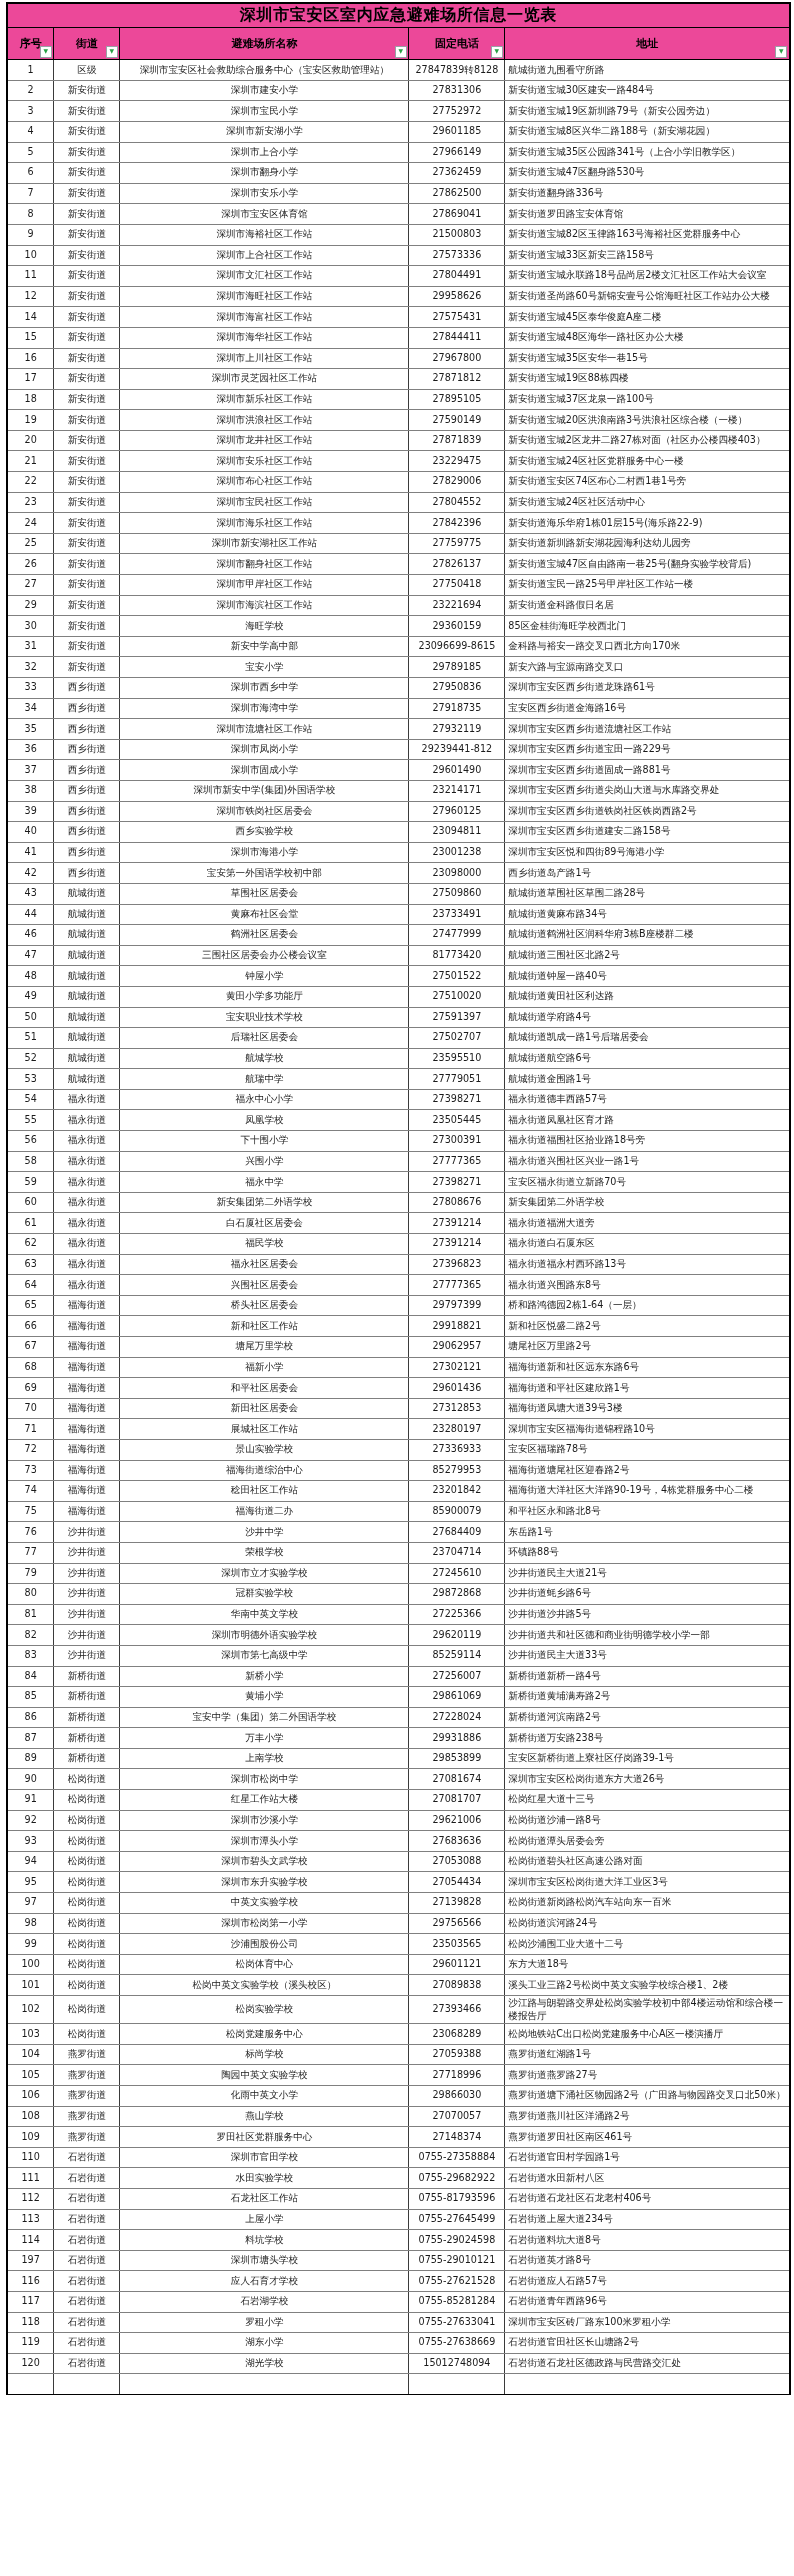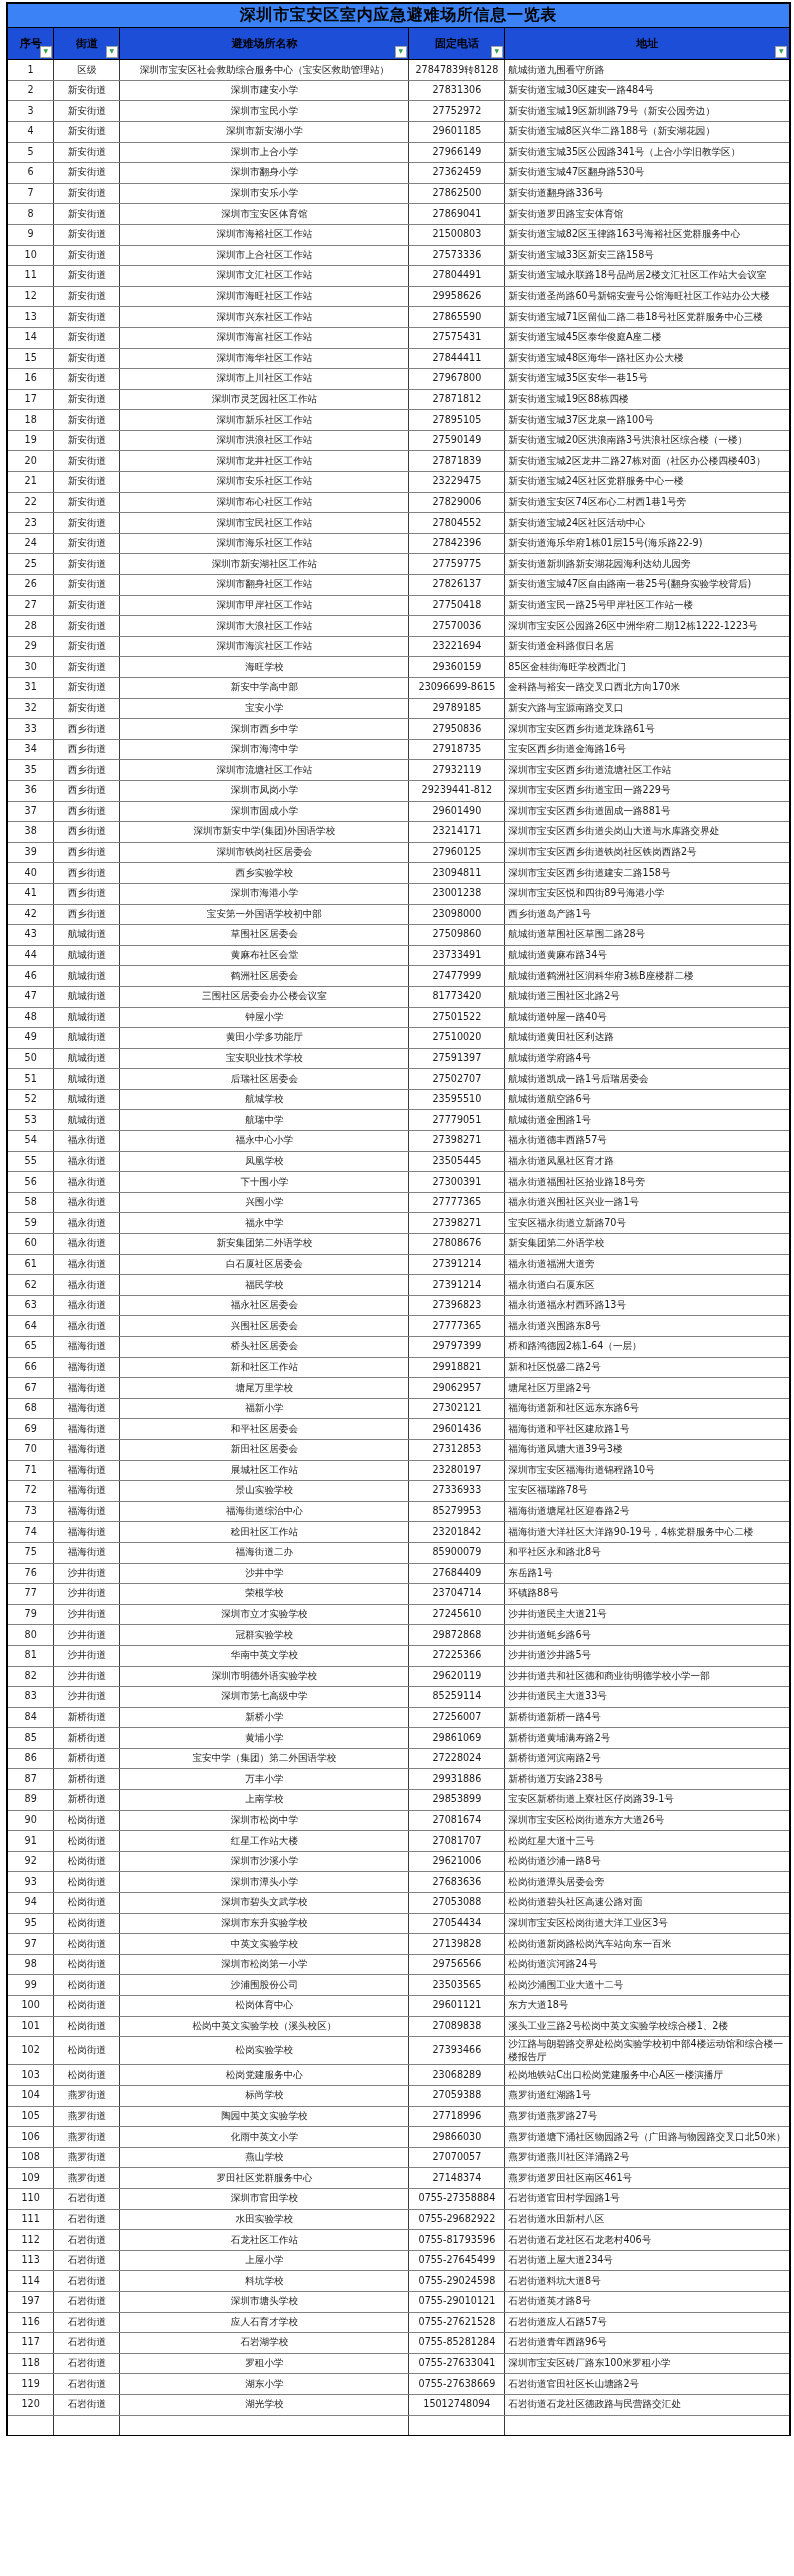--- a/index.html
+++ b/index.html
@@ -2,26 +2,26 @@
 <html style="font-size:11.8px"><head>
 <meta charset="utf-8">
 <style>
   html,body{margin:0;padding:0;background:#ffffff;}
   body{font-family:"DejaVu Sans","Liberation Sans",sans-serif;color:#111;}
   .sheet{width:795px;position:relative;padding-top:2.2px;}
   table.grid{border-collapse:collapse;table-layout:fixed;margin-left:5.9px;width:784px;}
   td,th{box-sizing:border-box;overflow:hidden;}
   
   .title-row td{
-    background:#3b82f6;border:2.2px solid #000;border-bottom:0.7px solid #000;
+    background:#ec4899;border:2.2px solid #000;border-bottom:0.7px solid #000;
     height:24px;text-align:center;font-size:16px;font-weight:800;letter-spacing:0.7px;color:#000;
   }
   
   .head-row th{
-    background:#1d4ed8;border-left:0.7px solid #000;border-right:0.7px solid #000;
+    background:#ec4899;border-left:0.7px solid #000;border-right:0.7px solid #000;
     border-bottom:1.5px solid #000;height:20.6px;position:relative;
     font-size:11px;font-weight:800;color:#000;text-align:center;vertical-align:middle;padding:8px;
   }
   .head-row th:first-child{border-left:2.2px solid #000;}
   .head-row th:last-child{border-right:2.2px solid #000;}
   .filter-btn{
     position:absolute;right:1.5px;bottom:1.5px;width:10.3px;height:9.6px;background:#fff;
     border:0.7px solid #9aa0a6;display:flex;align-items:center;justify-content:center;
     font-size:5.9px;line-height:1;color:#27A145;cursor:pointer;
   }
@@ -155,27 +155,20 @@
           <td class="c4">新安街道宝城永联路18号品尚居2楼文汇社区工作站大会议室</td>
         </tr>
         <tr>
           <td class="c0">12</td>
           <td class="c1">新安街道</td>
           <td class="c2">深圳市海旺社区工作站</td>
           <td class="c3">29958626</td>
           <td class="c4">新安街道圣尚路60号新锦安壹号公馆海旺社区工作站办公大楼</td>
         </tr>
         <tr>
-          <td class="c0">13</td>
-          <td class="c1">新安街道</td>
-          <td class="c2">深圳市兴东社区工作站</td>
-          <td class="c3">27865590</td>
-          <td class="c4">新安街道宝城71区留仙二路二巷18号社区党群服务中心三楼</td>
-        </tr>
-        <tr>
           <td class="c0">14</td>
           <td class="c1">新安街道</td>
           <td class="c2">深圳市海富社区工作站</td>
           <td class="c3">27575431</td>
           <td class="c4">新安街道宝城45区泰华俊庭A座二楼</td>
         </tr>
         <tr>
           <td class="c0">15</td>
           <td class="c1">新安街道</td>
           <td class="c2">深圳市海华社区工作站</td>
@@ -258,27 +251,20 @@
           <td class="c2">深圳市翻身社区工作站</td>
           <td class="c3">27826137</td>
           <td class="c4">新安街道宝城47区自由路南一巷25号(翻身实验学校背后)</td>
         </tr>
         <tr>
           <td class="c0">27</td>
           <td class="c1">新安街道</td>
           <td class="c2">深圳市甲岸社区工作站</td>
           <td class="c3">27750418</td>
           <td class="c4">新安街道宝民一路25号甲岸社区工作站一楼</td>
-        </tr>
-        <tr>
-          <td class="c0">28</td>
-          <td class="c1">新安街道</td>
-          <td class="c2">深圳市大浪社区工作站</td>
-          <td class="c3">27570036</td>
-          <td class="c4">深圳市宝安区公园路26区中洲华府二期12栋1222-1223号</td>
         </tr>
         <tr>
           <td class="c0">29</td>
           <td class="c1">新安街道</td>
           <td class="c2">深圳市海滨社区工作站</td>
           <td class="c3">23221694</td>
           <td class="c4">新安街道金科路假日名居</td>
         </tr>
         <tr>
           <td class="c0">30</td>

